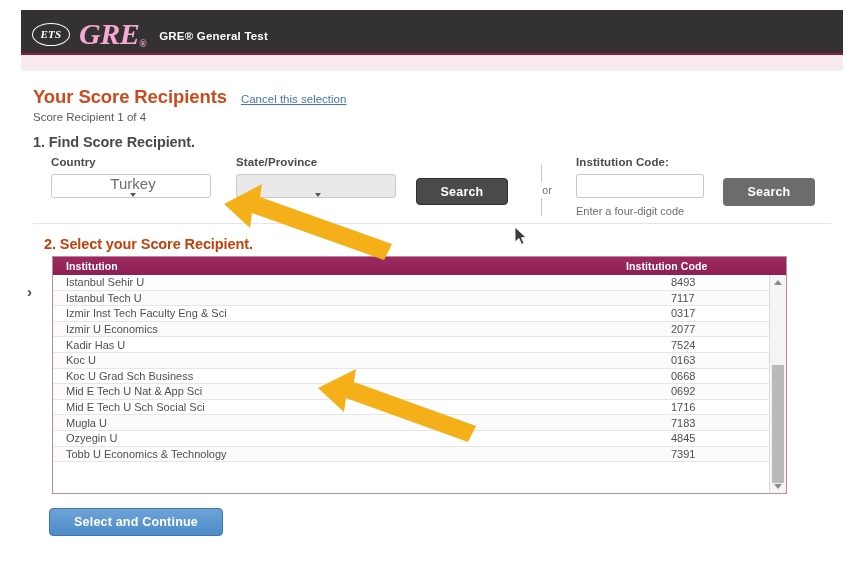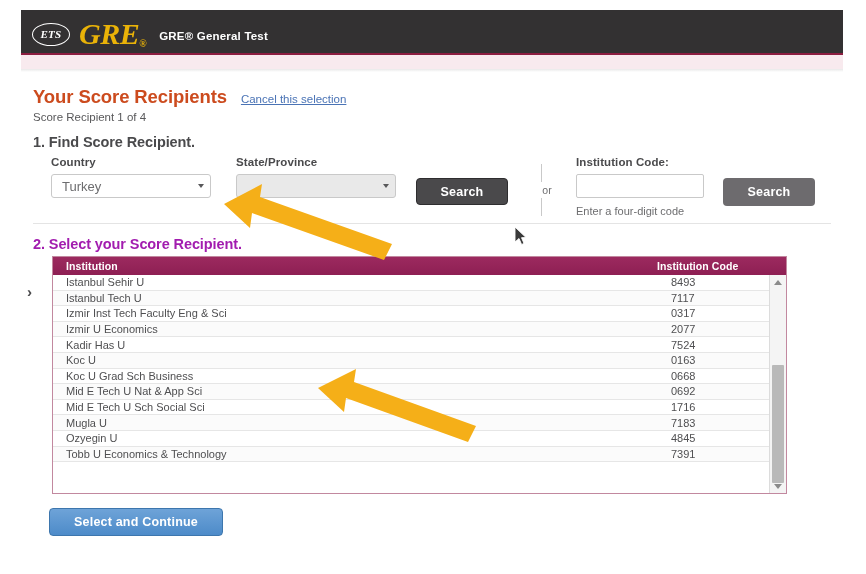--- a/index.html
+++ b/index.html
@@ -43,21 +43,21 @@
     font-style: italic;
     font-weight: bold;
     font-size: 11px;
     letter-spacing: .3px;
     display: flex;
     align-items: center;
     justify-content: center;
     flex: 0 0 auto;
   }
   #gre-wordmark {
-    color: #eab308;
+    color: #f9a8d4;
     font-family: "Liberation Serif", serif;
     font-style: italic;
     font-weight: bold;
     font-size: 30px;
     letter-spacing: -.5px;
     margin-left: 9px;
     line-height: 1;
   }
   #gre-wordmark .reg { font-size: 10px; font-style: normal; vertical-align: bottom; }
   #header-tagline {
@@ -156,23 +156,24 @@
     margin-top: 6px;
     width: 160px;
     height: 24px;
     border: 1px solid #c9c9c9;
     border-radius: 3px;
     background: #ffffff;
     display: flex;
     align-items: center;
     box-sizing: border-box;
     padding: 0 6px 0 10px;
-    font-size: 13px;
+    font-size: 15px;
     color: #6d6d6f;
     cursor: pointer;
+    flex-direction: column;
   }
   .sel-box.disabled {
     background: #e9e9e9;
     color: #9a9a9a;
   }
   .sel-value { flex: 1; overflow: hidden; white-space: nowrap; }
   .caret {
     width: 0; height: 0;
     border-left: 3.5px solid transparent;
     border-right: 3.5px solid transparent;
@@ -261,22 +262,22 @@
   #form-divider {
     position: absolute;
     left: 12px; top: 151px;
     width: 798px; height: 1px;
     background: #e4e4e4;
   }
 
   
   #step2-heading {
     position: absolute;
-    left: 12px; top: 164px;
-    color: #a21caf;
+    left: 23px; top: 164px;
+    color: #c2410c;
     font-size: 14.5px;
     font-weight: bold;
     letter-spacing: -.1px;
   }
 
   
   #row-marker {
     position: absolute;
     left: 6px; top: 212px;
     color: #4a4a4c;
@@ -297,20 +298,21 @@
   #table-head {
     display: flex;
     height: 18px;
     background: #9e2861;
     background: linear-gradient(#9c2a5f, #8e1f53);
     color: #ffffff;
     font-size: 10.5px;
     font-weight: bold;
     align-items: center;
     box-sizing: border-box;
+    gap: 31px;
   }
   #th-institution { flex: 1; padding-left: 13px; letter-spacing: .1px; }
   #th-code { width: 112px; padding-left: 4px; letter-spacing: .1px; }
   #th-spacer { width: 17px; }
 
   #list-viewport {
     position: relative;
     height: 218px;
     overflow: hidden;
   }

